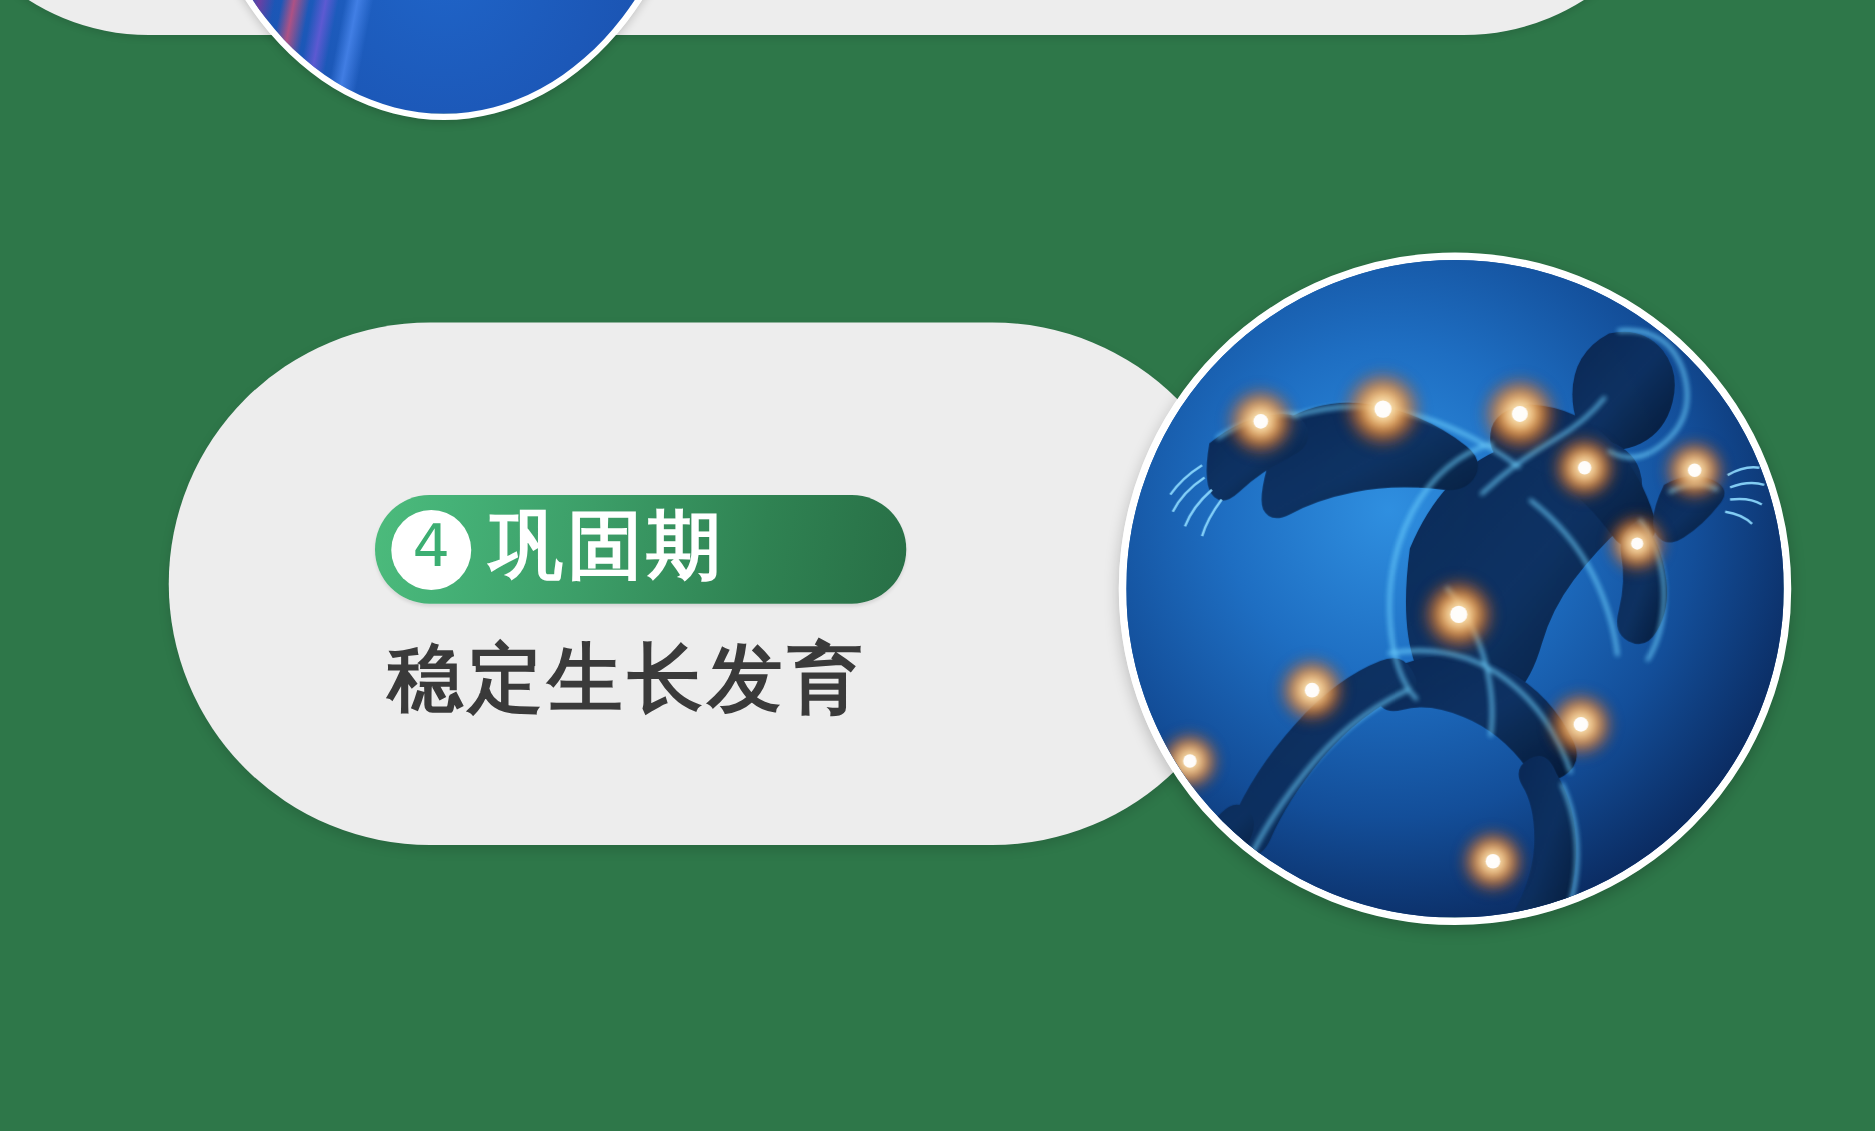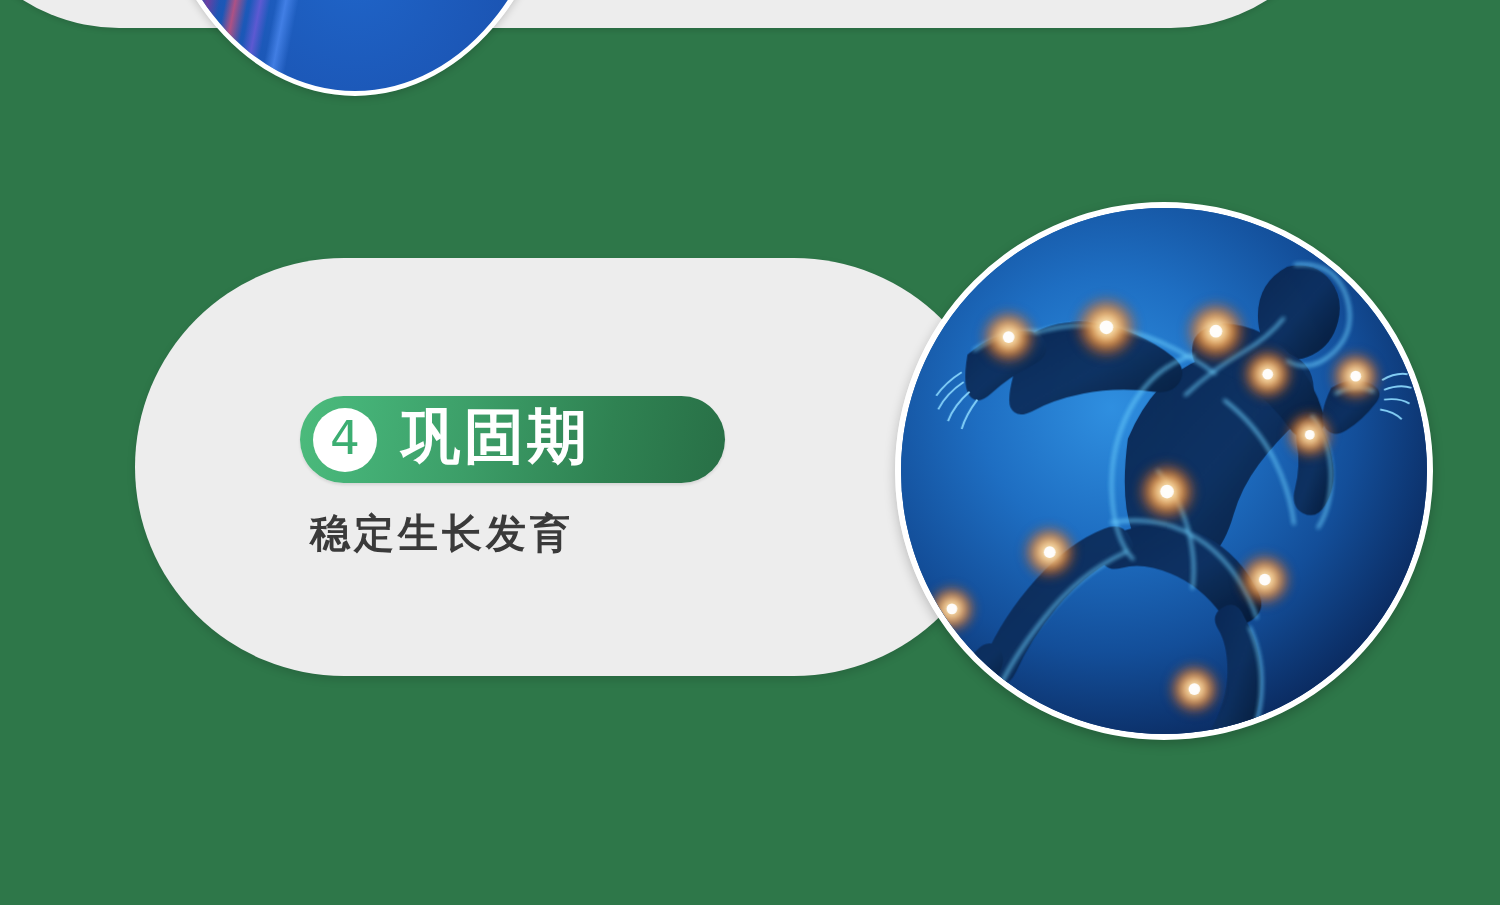--- a/index.html
+++ b/index.html
@@ -85,36 +85,36 @@
   .badge-num {
     font-size: 47px;
     line-height: 1;
     font-weight: 400;
     color: #3CAE72;
     font-family: "DejaVu Sans", "Liberation Sans", sans-serif;
     position: relative;
     top: -2px;
   }
   .badge-label {
-    margin-left: 24px;
+    margin-left: 14px;
     font-size: 60px;
     line-height: 1;
     font-weight: 700;
     color: #FFFFFF;
     letter-spacing: 3px;
     white-space: nowrap;
     position: relative;
     top: -3px;
   }
 
   
   .subtitle {
     position: absolute;
     left: 175px; top: 255px;
-    font-size: 40px;
+    font-size: 60px;
     line-height: 1;
     font-weight: 700;
     color: #3A3A3A;
     letter-spacing: 4px;
     white-space: nowrap;
   }
 
   
   .photo-circle {
     position: absolute;

